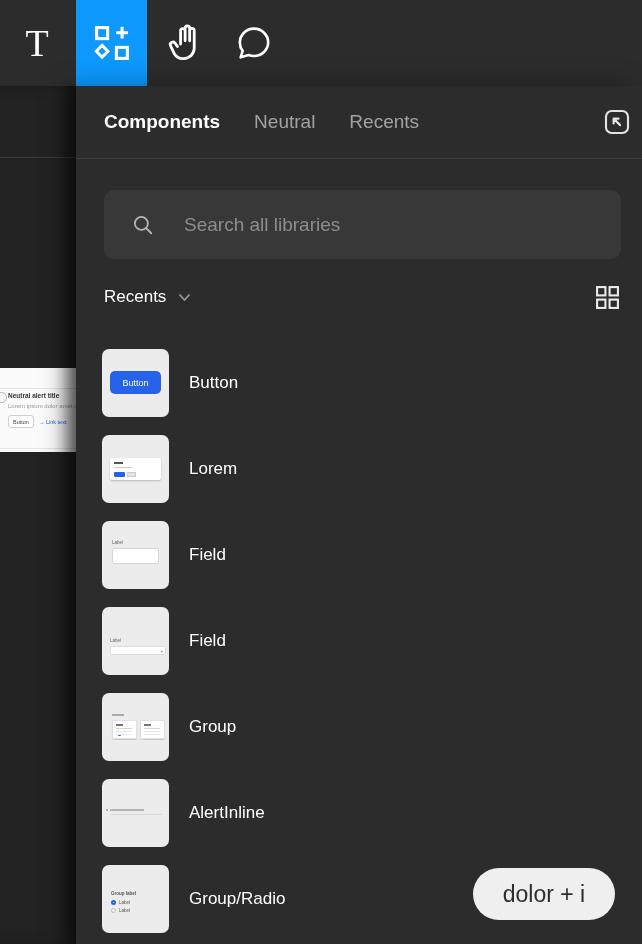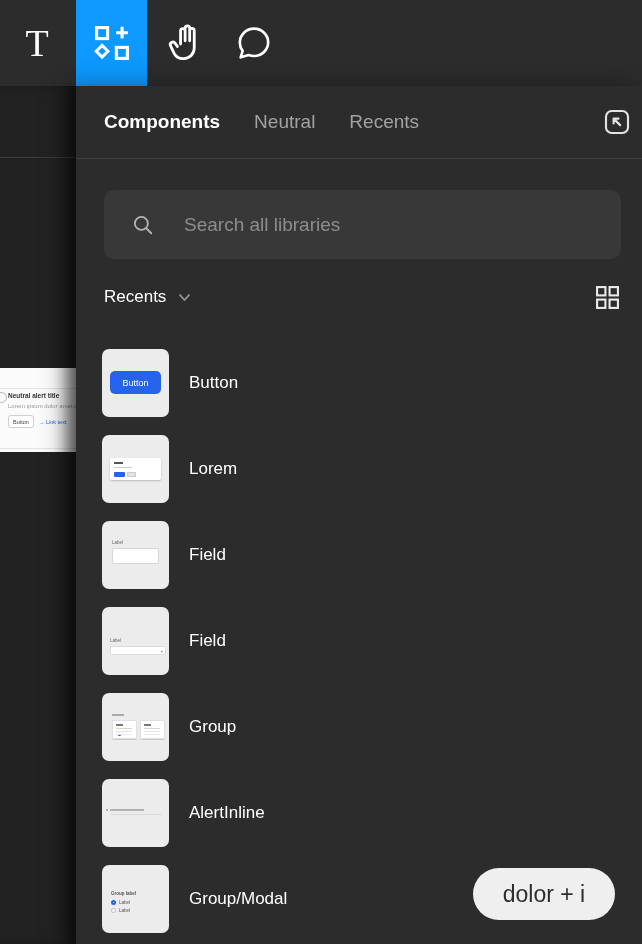--- a/index.html
+++ b/index.html
@@ -246,21 +246,21 @@
           <span class="r-label">Group label</span>
           <span class="r-row one">
             <span class="r-dot filled"></span>
             <span class="r-text">Label</span>
           </span>
           <span class="r-row two">
             <span class="r-dot empty"></span>
             <span class="r-text">Label</span>
           </span>
         </div>
-        <span class="item-label">Group/Modal</span>
+        <span class="item-label">Group/Radio</span>
       </div>
 
     </div>
 
     <div class="shortcut-pill">
       <span>dolor + i</span>
     </div>
 
   </section>
 </div>

